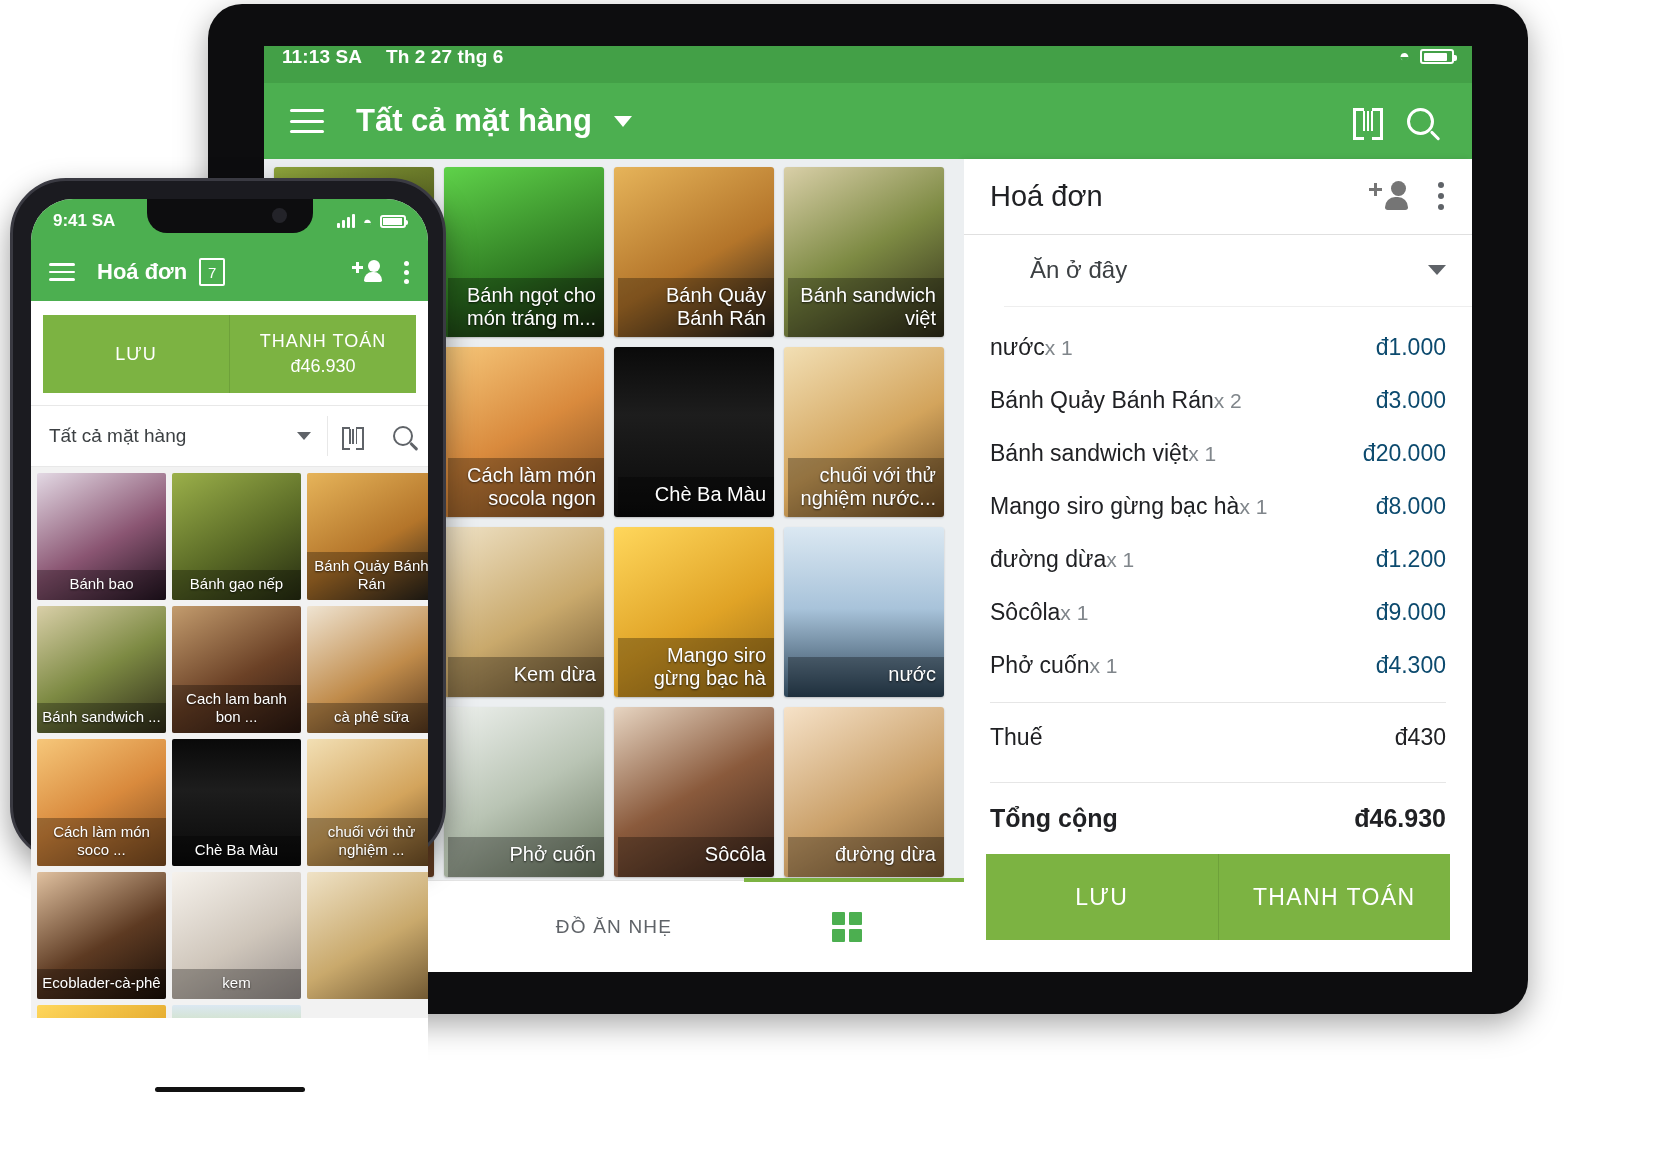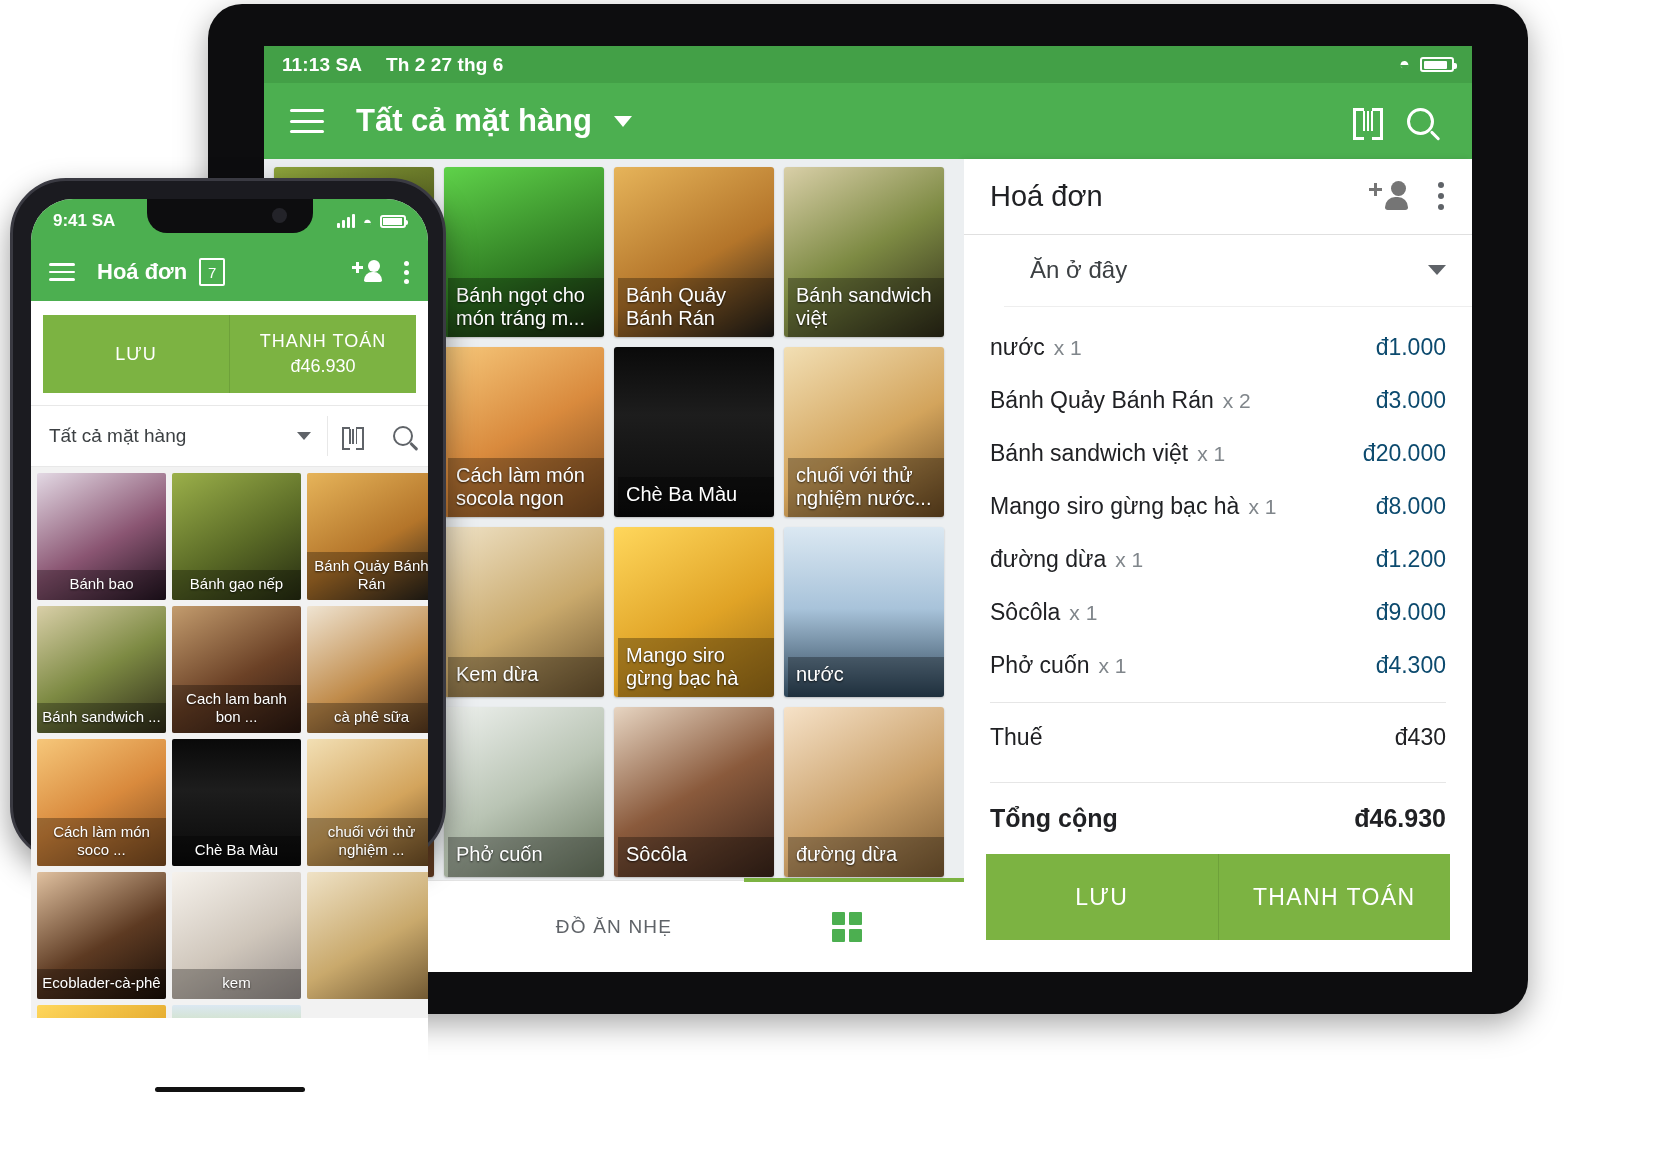--- a/index.html
+++ b/index.html
@@ -19,21 +19,21 @@
     border-radius: 34px;
     box-shadow: 0 10px 32px rgba(0,0,0,.35);
   }
   .tablet-screen {
     position: absolute; left: 56px; top: 42px;
     width: 1208px; height: 926px;
     background: #fff; overflow: hidden;
   }
   .tablet-statusbar {
     height: 37px; background: #43a047; color:#fff;
-    display:flex; align-items:center; padding: 0 18px;
+    display:flex; align-items:flex-start; padding: 0 18px;
     font-size: 19px; letter-spacing:.1px;
   }
   .sb-time { font-weight: 700; }
   .sb-date { font-weight: 700; margin-left: 24px; }
   .sb-right { margin-left:auto; display:flex; align-items:center; gap:10px; }
   .wifi-glyph { font-size:18px; }
   .batt { width:34px; height:15px; border:2px solid #fff; border-radius:3px; position:relative; }
   .batt::after{content:"";position:absolute;right:-5px;top:3.5px;width:3px;height:6px;background:#fff;border-radius:0 2px 2px 0;}
   .batt i{position:absolute;left:1.5px;top:1.5px;bottom:1.5px;width:78%;background:#fff;display:block;border-radius:1px;}
 
@@ -56,21 +56,21 @@
   .search-ic{width:27px;height:27px;border:3.2px solid #fff;border-radius:50%;position:relative;}
   .search-ic::after{content:"";position:absolute;right:-10px;bottom:-6px;width:12px;height:3.2px;background:#fff;transform:rotate(45deg);border-radius:2px;}
 
   .tablet-main { display:flex; height: calc(926px - 37px - 76px); }
   .grid-area { width: 700px; background:#eceff1; position:relative; overflow:hidden; }
   .pgrid { display:grid; grid-template-columns: repeat(4, 160px); gap: 10px; padding: 8px 0 8px 10px; }
   .tile { position:relative; height:170px; border-radius:3px; overflow:hidden; background-size:cover; background-position:center; box-shadow:0 1px 2px rgba(0,0,0,.22); }
   .tile-label {
     position:absolute; left:4px; right:0; bottom:0; padding:6px 8px 10px;
     background: rgba(0,0,0,.30);
-    color:#fff; font-size:20px; line-height:1.18; text-align:left;
+    color:#fff; font-size:20px; line-height:1.18; text-align:right;
     text-shadow: 0 1px 2px rgba(0,0,0,.7);
   }
   .tile-label.tall{ padding-bottom:6px; }
 
   .tab-bar { height: 92px; background:#fff; display:flex; align-items:center; border-top:1px solid #e3e3e3; position:relative; }
   .tab-bar::before{content:"";position:absolute;top:-3px;right:0;width:220px;height:4px;background:#7cb342;}
   .tabitem{flex:1;text-align:center;font-size:19px;letter-spacing:1.2px;color:#5f6368;font-weight:400;cursor:pointer;}
   .grid-ic{width:30px;height:30px;display:grid;grid-template-columns:1fr 1fr;grid-template-rows:1fr 1fr;gap:4px;margin:0 auto;}
   .grid-ic b{background:#4caf50;display:block;border-radius:1px;}
 
@@ -89,21 +89,21 @@
   .kebab{width:8px;display:flex;flex-direction:column;gap:5px;margin-left:30px;}
   .kebab b{width:6px;height:6px;border-radius:50%;background:#5f6368;display:block;}
 
   .dine-row{height:74px;display:flex;align-items:center;padding:0 26px;border-bottom:1px solid #eeeeee;cursor:pointer;margin-left:40px;}
   .dine-label{font-size:24px;color:#3c4043;}
   .dine-caret{margin-left:auto;width:0;height:0;border-left:9px solid transparent;border-right:9px solid transparent;border-top:10px solid #5f6368;}
 
   .items{padding: 14px 26px 0;}
   .line{display:flex;align-items:baseline;padding:13px 0;}
   .line-name{font-size:23px;color:#202124;}
-  .line-qty{font-size:21px;color:#80868b;margin-left:9px;}
+  .line-qty{font-size:21px;color:#80868b;margin-left:0;}
   .line-price{margin-left:auto;font-size:23px;color:#0c4a6e;}
 
   .sep{height:1px;background:#e6e6e6;margin:10px 0 0;}
   .totrow{display:flex;align-items:baseline;padding:21px 0;gap:39px;}
   .tot-label{font-size:23px;color:#202124;}
   .tot-val{margin-left:auto;font-size:23px;color:#202124;}
   .totrow.grand .tot-label,.totrow.grand .tot-val{font-weight:700;font-size:25px;}
 
   .receipt-actions{margin-top:auto;display:flex;margin:0 22px 32px;}
   .btn-green{flex:1;background:#7cb342;color:#fff;height:86px;display:flex;align-items:center;justify-content:center;

